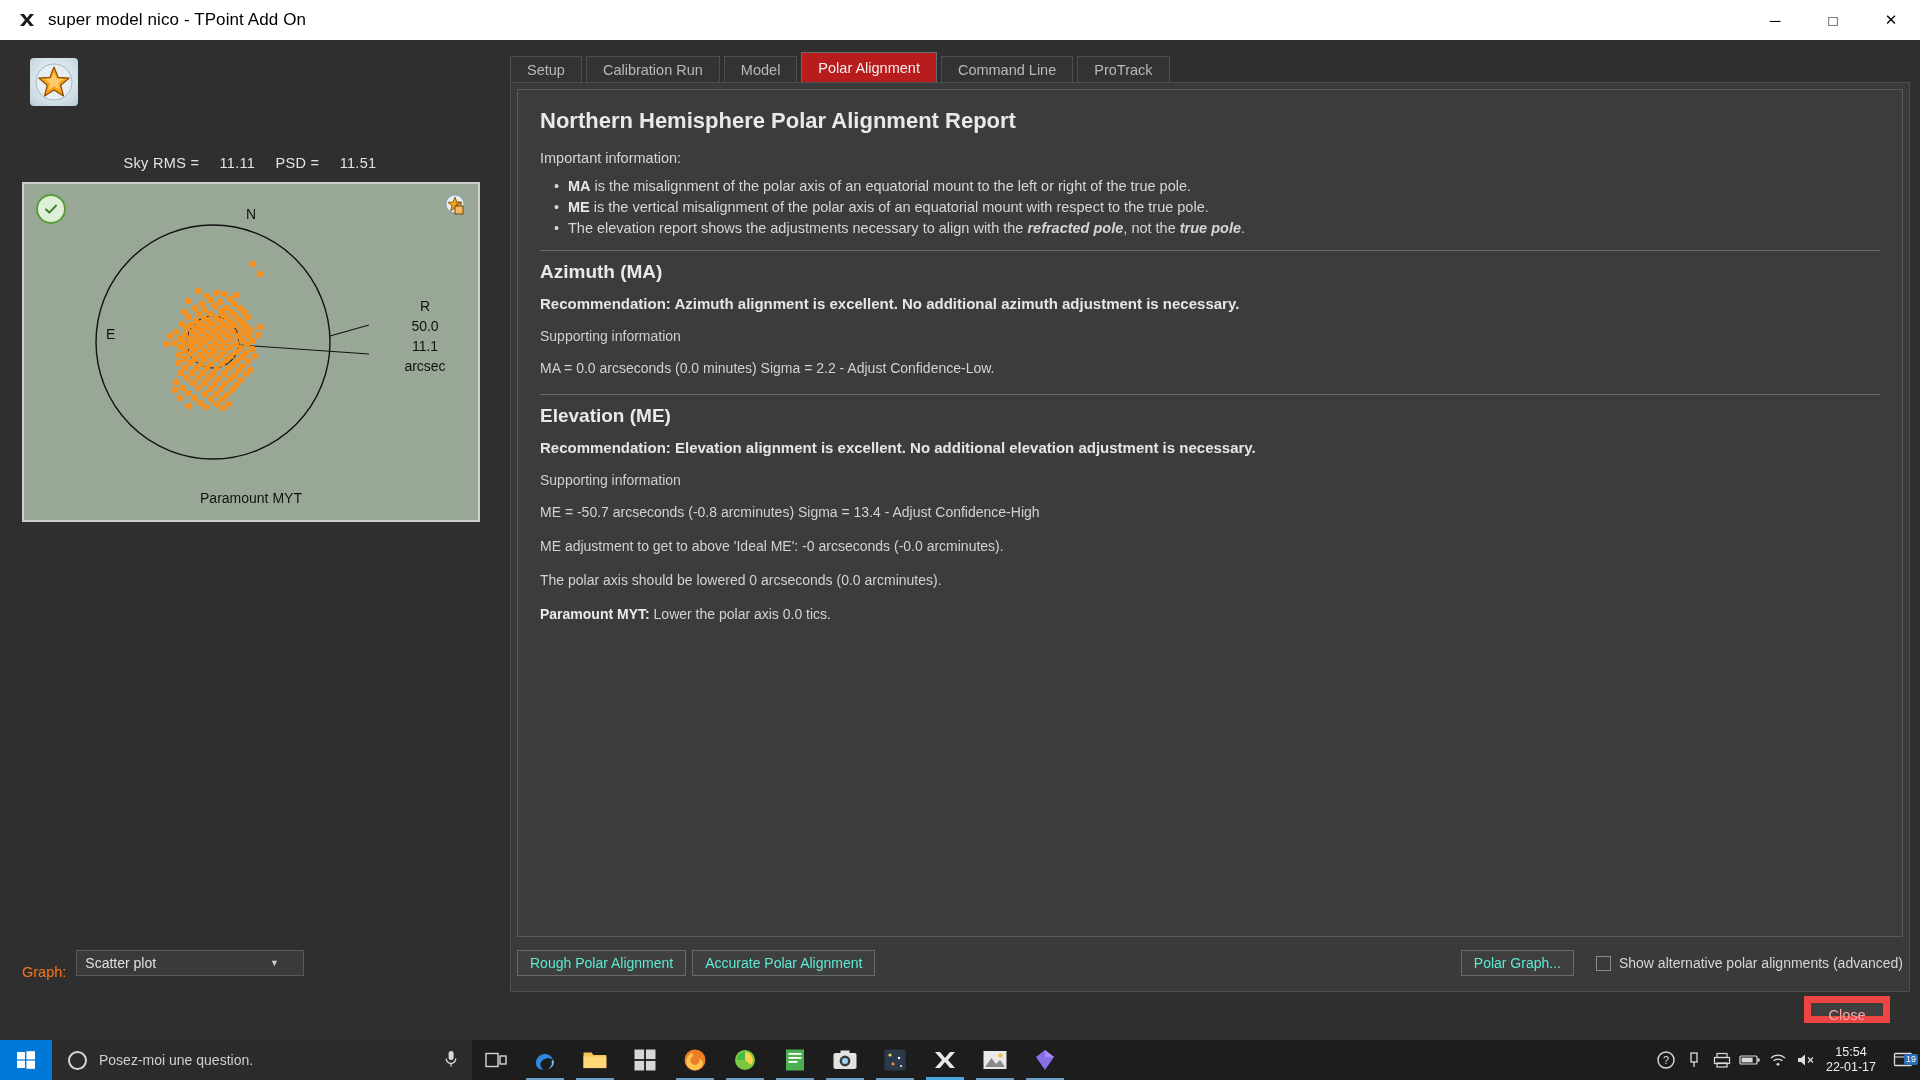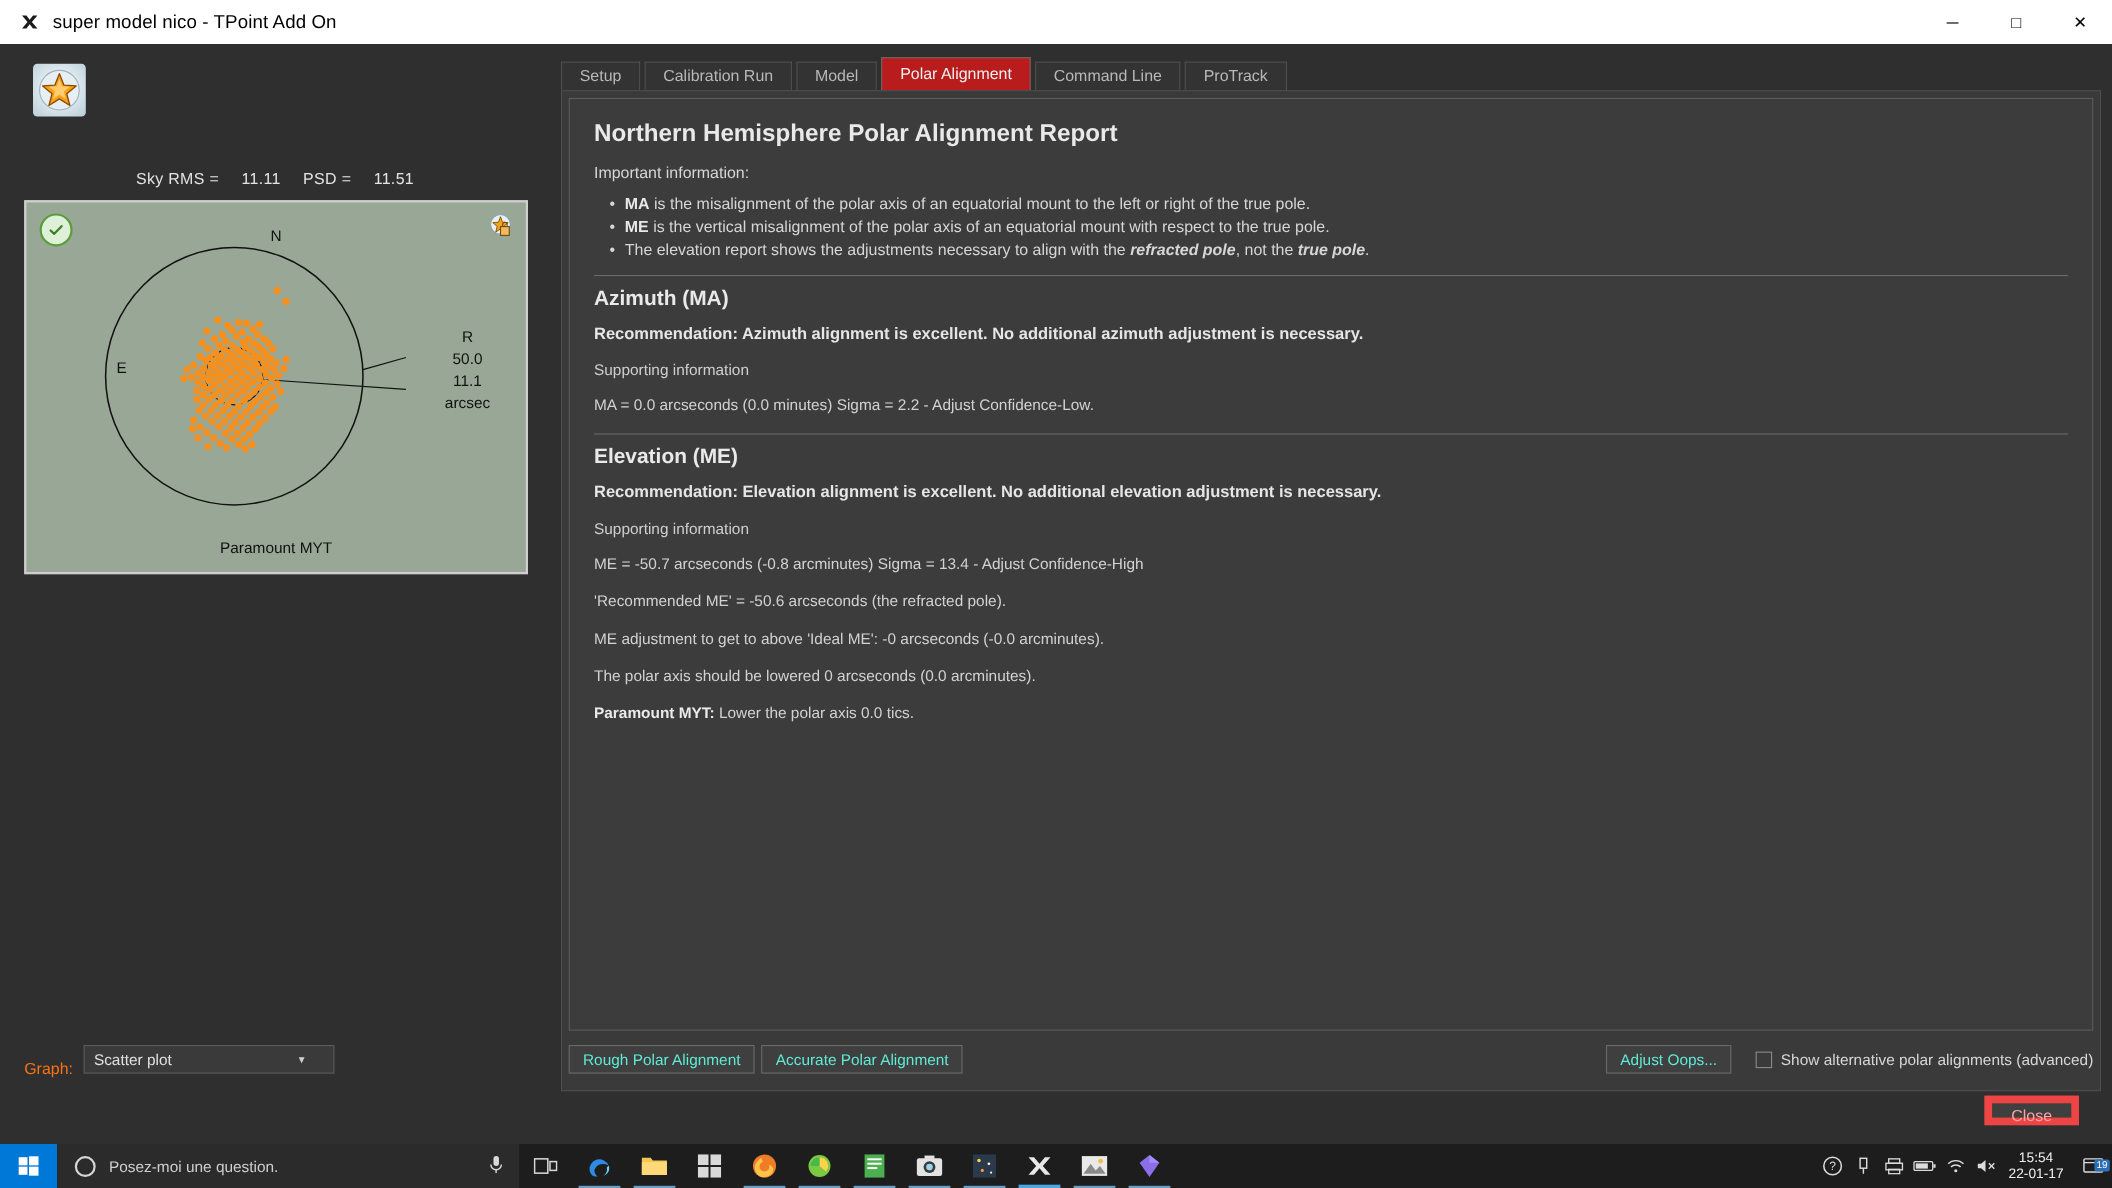--- a/index.html
+++ b/index.html
@@ -577,34 +577,33 @@
           <div class="rep-rec">Recommendation: Azimuth alignment is excellent. No additional azimuth adjustment is necessary.</div>
           <div class="rep-sup">Supporting information</div>
           <div class="rep-line">MA = 0.0 arcseconds (0.0 minutes) Sigma = 2.2 - Adjust Confidence-Low.</div>
 
           <div class="rule"></div>
 
           <div class="rep-h2">Elevation (ME)</div>
           <div class="rep-rec">Recommendation: Elevation alignment is excellent. No additional elevation adjustment is necessary.</div>
           <div class="rep-sup">Supporting information</div>
           <div class="rep-line">ME = -50.7 arcseconds (-0.8 arcminutes) Sigma = 13.4 - Adjust Confidence-High</div>
-          <div class="rep-line">'Recommended ME' = -50.6 arcseconds (the refracted pole).</div>
           <div class="rep-line">ME adjustment to get to above 'Ideal ME': -0 arcseconds (-0.0 arcminutes).</div>
           <div class="rep-line">The polar axis should be lowered 0 arcseconds (0.0 arcminutes).</div>
           <div class="rep-line">
             <b>Paramount MYT:</b><span> Lower the polar axis 0.0 tics.</span>
           </div>
 
         </div>
 
         <div class="btnbar">
           <div class="btn">Rough Polar Alignment</div>
           <div class="btn">Accurate Polar Alignment</div>
           <div class="right-group">
-            <div class="btn">Adjust Oops...</div>
+            <div class="btn">Polar Graph...</div>
             <div class="chk"></div>
             <span class="chk-label">Show alternative polar alignments (advanced)</span>
           </div>
         </div>
       </div>
 
       <div class="close-row">
         <div class="btn-close">Close</div>
       </div>
     </div>

